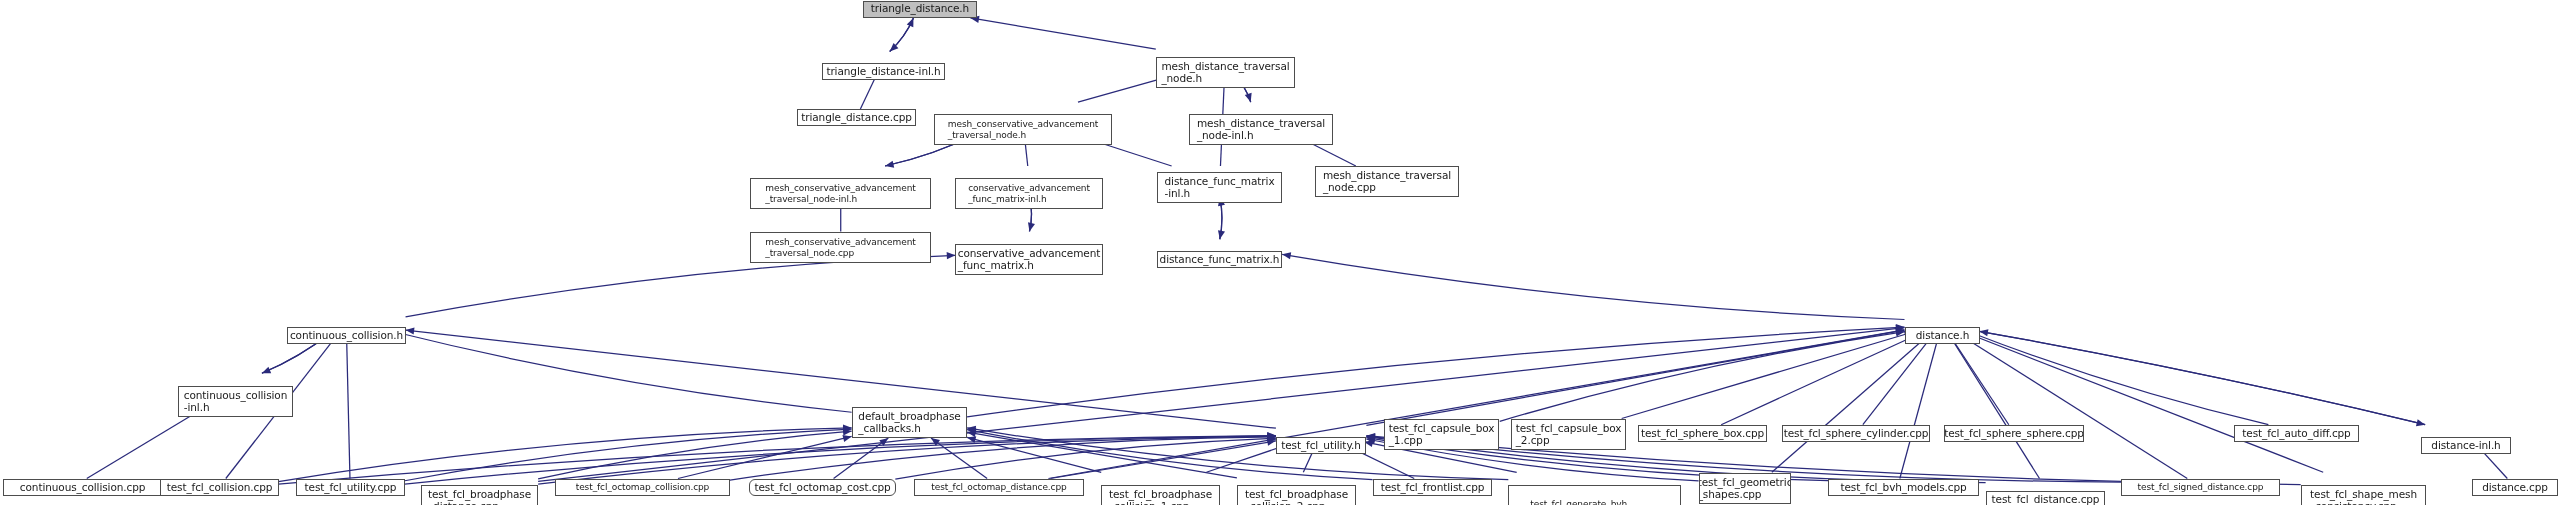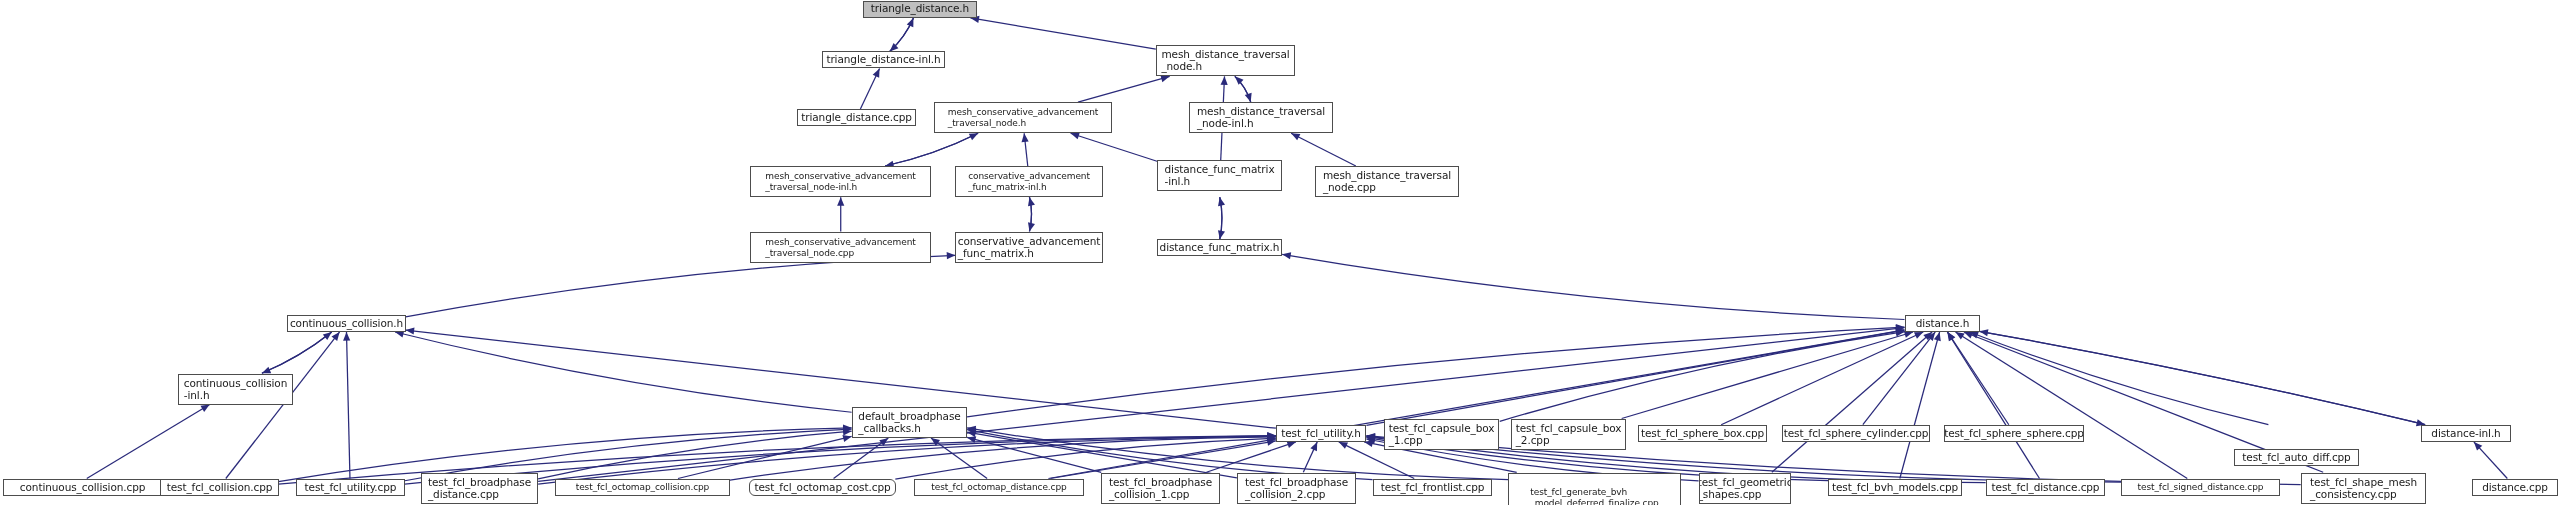--- a/index.html
+++ b/index.html
@@ -47,20 +47,21 @@
     letter-spacing: -0.1px;
     white-space: pre-line;
     overflow: hidden;
   }
   .node-box.root {
     background: #bfbfbf;
     border: 0.8px solid #4d4d4d;
   }
   .node-box.bold {
     border: 1.6px solid #4d4d4d;
+    margin-top: 12px;
   }
   .node-box.small {
     font-size: 9px;
   }
 </style>
 </head>
 <body>
 
 <div id="graph-root">
   <svg class="graph-canvas" id="graph-canvas" viewBox="0 0 3303 648" preserveAspectRatio="none" aria-hidden="true">
@@ -235,40 +236,40 @@
       <div class="node-box" style="left: 852px; top: 407px; width: 115px; height: 31px;">default_broadphase
 _callbacks.h</div>
       <div class="node-box bold" style="left: 1276px; top: 425px; width: 90px; height: 17px;">test_fcl_utility.h</div>
       <div class="node-box" style="left: 1384px; top: 419px; width: 115px; height: 31px;">test_fcl_capsule_box
 _1.cpp</div>
       <div class="node-box" style="left: 1511px; top: 419px; width: 115px; height: 31px;">test_fcl_capsule_box
 _2.cpp</div>
       <div class="node-box" style="left: 1638px; top: 425px; width: 129px; height: 17px;">test_fcl_sphere_box.cpp</div>
       <div class="node-box" style="left: 1782px; top: 425px; width: 148px; height: 17px;">test_fcl_sphere_cylinder.cpp</div>
       <div class="node-box" style="left: 1944px; top: 425px; width: 140px; height: 17px;">test_fcl_sphere_sphere.cpp</div>
-      <div class="node-box" style="left: 2234px; top: 425px; width: 125px; height: 17px; margin-top: 24px;">test_fcl_auto_diff.cpp</div>
+      <div class="node-box" style="left: 2234px; top: 425px; width: 125px; height: 17px;">test_fcl_auto_diff.cpp</div>
       <div class="node-box bold" style="left: 2421px; top: 425px; width: 90px; height: 17px;">distance-inl.h</div>
       <div class="node-box" style="left: 3.1px; top: 479px; width: 159px; height: 17px;">continuous_collision.cpp</div>
       <div class="node-box" style="left: 160px; top: 479px; width: 119px; height: 17px;">test_fcl_collision.cpp</div>
       <div class="node-box" style="left: 296px; top: 479px; width: 109px; height: 17px;">test_fcl_utility.cpp</div>
       <div class="node-box bold" style="left: 421px; top: 473px; width: 117px; height: 31px;">test_fcl_broadphase
 _distance.cpp</div>
       <div class="node-box small" style="left: 555px; top: 479px; width: 175px; height: 17px;">test_fcl_octomap_collision.cpp</div>
       <div class="node-box" style="left: 749px; top: 479px; width: 147px; height: 17px; border-radius: 6px;">test_fcl_octomap_cost.cpp</div>
       <div class="node-box small" style="left: 914px; top: 479px; width: 170px; height: 17px;">test_fcl_octomap_distance.cpp</div>
       <div class="node-box bold" style="left: 1101px; top: 473px; width: 119px; height: 31px;">test_fcl_broadphase
 _collision_1.cpp</div>
       <div class="node-box bold" style="left: 1237px; top: 473px; width: 119px; height: 31px;">test_fcl_broadphase
 _collision_2.cpp</div>
       <div class="node-box" style="left: 1373px; top: 479px; width: 119px; height: 17px;">test_fcl_frontlist.cpp</div>
       <div class="node-box bold small" style="left: 1508px; top: 473px; width: 173px; height: 49px;">test_fcl_generate_bvh
 _model_deferred_finalize.cpp</div>
       <div class="node-box" style="left: 1699px; top: 473px; width: 92px; height: 31px;">test_fcl_geometric
 _shapes.cpp</div>
-      <div class="node-box" style="left: 1828px; top: 479px; width: 134px; height: 17px;">test_fcl_bvh_models.cpp</div>
+      <div class="node-box" style="left: 1828px; top: 479px; width: 151px; height: 17px;">test_fcl_bvh_models.cpp</div>
       <div class="node-box bold" style="left: 1986px; top: 479px; width: 119px; height: 17px;">test_fcl_distance.cpp</div>
       <div class="node-box small" style="left: 2121px; top: 479px; width: 159px; height: 17px;">test_fcl_signed_distance.cpp</div>
       <div class="node-box bold" style="left: 2301px; top: 473px; width: 125px; height: 31px;">test_fcl_shape_mesh
 _consistency.cpp</div>
       <div class="node-box" style="left: 2472px; top: 479px; width: 86px; height: 17px;">distance.cpp</div>
     </div>
 </div>
 
 
 </body></html>

